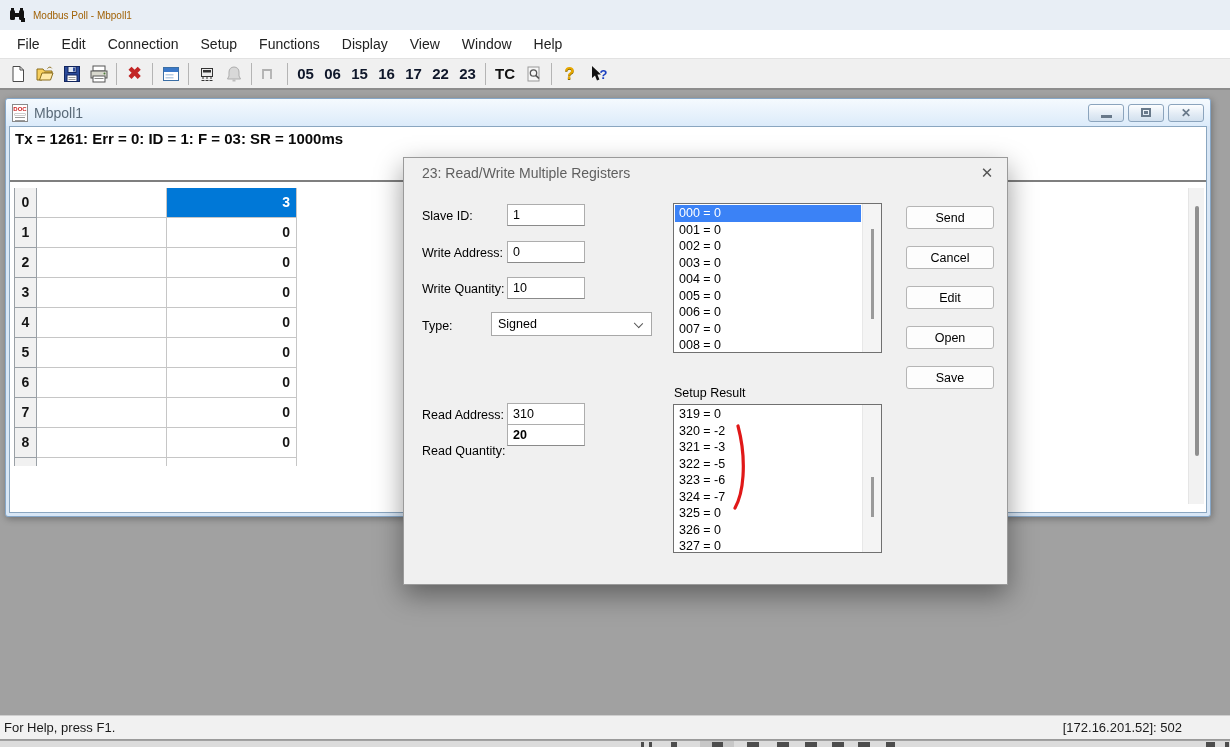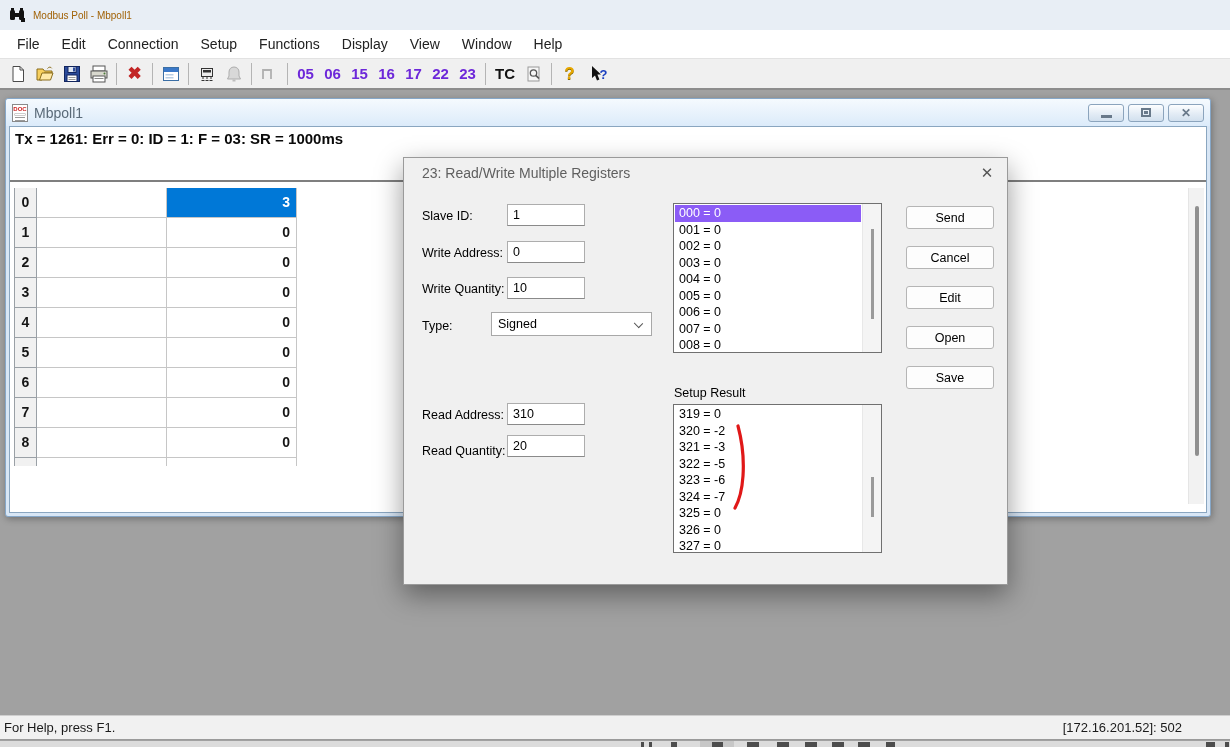--- a/index.html
+++ b/index.html
@@ -13,21 +13,21 @@
   .menubar { position:absolute; left:0; top:30px; width:1230px; height:28px; background:#ffffff;
              display:flex; align-items:center; padding-left:6px; }
   .menu-item { font-size:14px; color:#222; padding:0 11px; line-height:28px; }
   .toolbar { position:absolute; left:0; top:58px; width:1230px; height:32px; background:#f0f0f0;
              border-top:1px solid #e2e2e2; border-bottom:2px solid #8d8d8d;
              display:flex; align-items:center; padding-left:4px; }
   .tbtn { width:27px; height:26px; display:flex; align-items:center; justify-content:center; }
   .tbtn.wide { width:30px; }
   .tsep { width:1px; height:22px; background:#b4b4b4; margin:0 4px; }
   .fn-btn { width:27px; height:26px; display:flex; align-items:center; justify-content:center;
-            font-weight:bold; font-size:15px; color:#6d28d9; }
+            font-weight:bold; font-size:15px; color:#0f172a; }
   .tc-btn { width:30px; font-weight:bold; font-size:15px; color:#111; display:flex; align-items:center; justify-content:center; height:26px; }
   .x-red { color:#c22525; font-size:17px; font-weight:bold; line-height:1; }
   .help-q { color:#e8a800; font-size:17px; font-weight:800; line-height:1; text-shadow:0 1px 0 #8a6a00; }
 
   
   .mdi { position:absolute; left:0; top:90px; width:1230px; height:625px; background:#a1a1a1; }
 
   
   .child { position:absolute; left:5px; top:8px; width:1206px; height:419px; background:#d8e6f5;
            border:1px solid #86a7c8; border-radius:3px; box-shadow:1px 2px 7px rgba(0,0,0,0.3); }
@@ -77,21 +77,21 @@
   .dlg-label { position:absolute; font-size:12.5px; color:#000; }
   .dlg-input { position:absolute; width:78px; height:22px; border:1px solid #adadad; border-bottom-color:#8a8a8a;
                background:#fff; font-family:"Liberation Sans",sans-serif; font-size:12.5px; padding:0 5px; color:#000; }
   .combo { position:absolute; left:87px; top:154px; width:161px; height:24px; background:#fff;
            border:1px solid #a8a8a8; display:flex; align-items:center; padding-left:6px; font-size:12.5px; }
   .combo .chev { position:absolute; right:9px; top:7px; width:7px; height:7px;
                  border-right:1.5px solid #555; border-bottom:1.5px solid #555; transform:rotate(45deg) scaleY(0.9); }
   .listbox { position:absolute; width:209px; background:#fff; border:1px solid #707070; }
   .lb-items { position:absolute; left:1px; top:1px; right:20px; bottom:1px; overflow:hidden; }
   .lb-item { height:16.5px; line-height:16.5px; font-size:12.5px; padding-left:4px; color:#000; white-space:pre; }
-  .lb-item.sel { background:#8b5cf6; color:#fff; }
+  .lb-item.sel { background:#3b82f6; color:#fff; }
   .lb-track { position:absolute; right:0; top:0; bottom:0; width:19px; background:#f4f4f4; border-left:1px solid #e8e8e8; }
   .lb-thumb { position:absolute; left:8px; width:3px; background:#9a9a9a; }
   .dlg-btn-col { position:absolute; left:502px; top:48px; width:88px; display:flex; flex-direction:column; gap:17px; }
   .dlg-btn { width:88px; height:23px; background:#fdfdfd; border:1px solid #b5b5b5; border-radius:3px;
              font-size:12.5px; color:#000; display:flex; align-items:center; justify-content:center; }
   .annotation { position:absolute; left:0; top:0; pointer-events:none; }
 
   
   .statusbar { position:absolute; left:0; top:715px; width:1230px; height:25px; background:#f1f1f1;
                border-top:1px solid #cfcfcf; border-bottom:1px solid #9a9a9a;
@@ -349,21 +349,21 @@
     <span class="dlg-label" style="left:18px; top:161px;">Type:</span>
     <div class="combo">
       <span>Signed</span>
       <span class="chev"></span>
     </div>
 
     <span class="dlg-label" style="left:18px; top:250px;">Read Address:</span>
     <input class="dlg-input" style="left: 103px; top: 245px;" value="310">
 
     <span class="dlg-label" style="left:18px; top:286px;">Read Quantity:</span>
-    <input class="dlg-input" style="left: 103px; top: 277px;" value="20">
+    <input class="dlg-input" style="left: 103px; top: 266px; font-weight: bold;" value="20">
 
     <div class="listbox" style="left:269px; top:45px; height:150px;">
       <div class="lb-items">
           <div class="lb-item sel">000 = 0</div>
           <div class="lb-item">001 = 0</div>
           <div class="lb-item">002 = 0</div>
           <div class="lb-item">003 = 0</div>
           <div class="lb-item">004 = 0</div>
           <div class="lb-item">005 = 0</div>
           <div class="lb-item">006 = 0</div>

